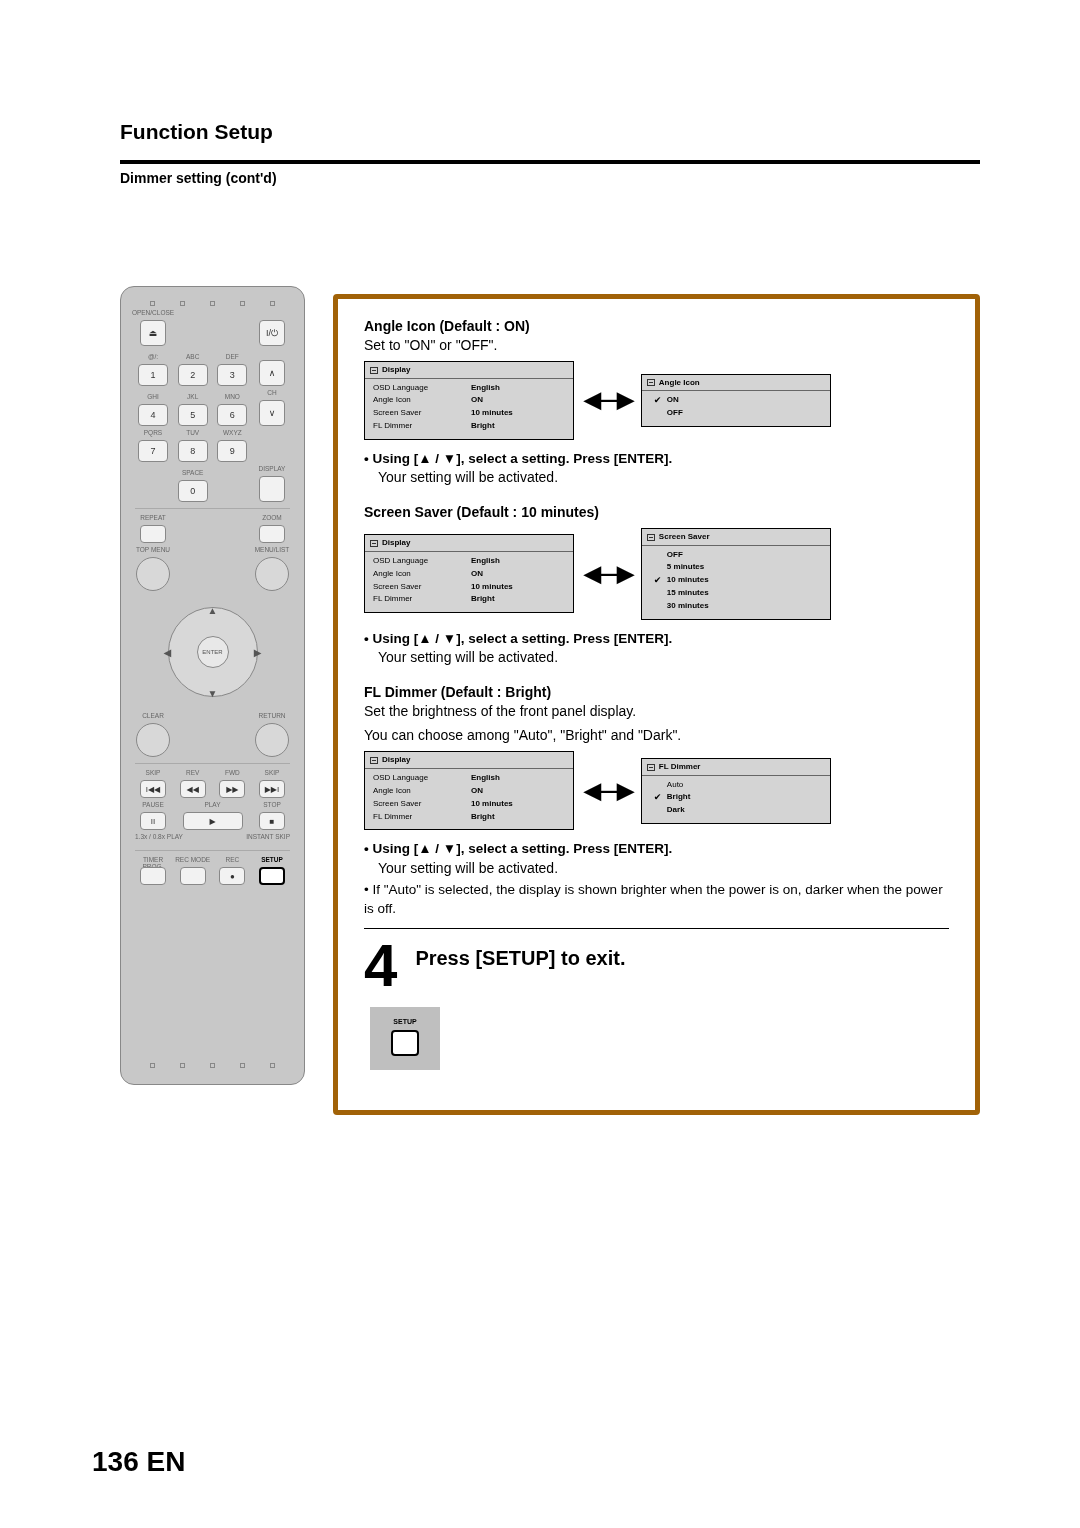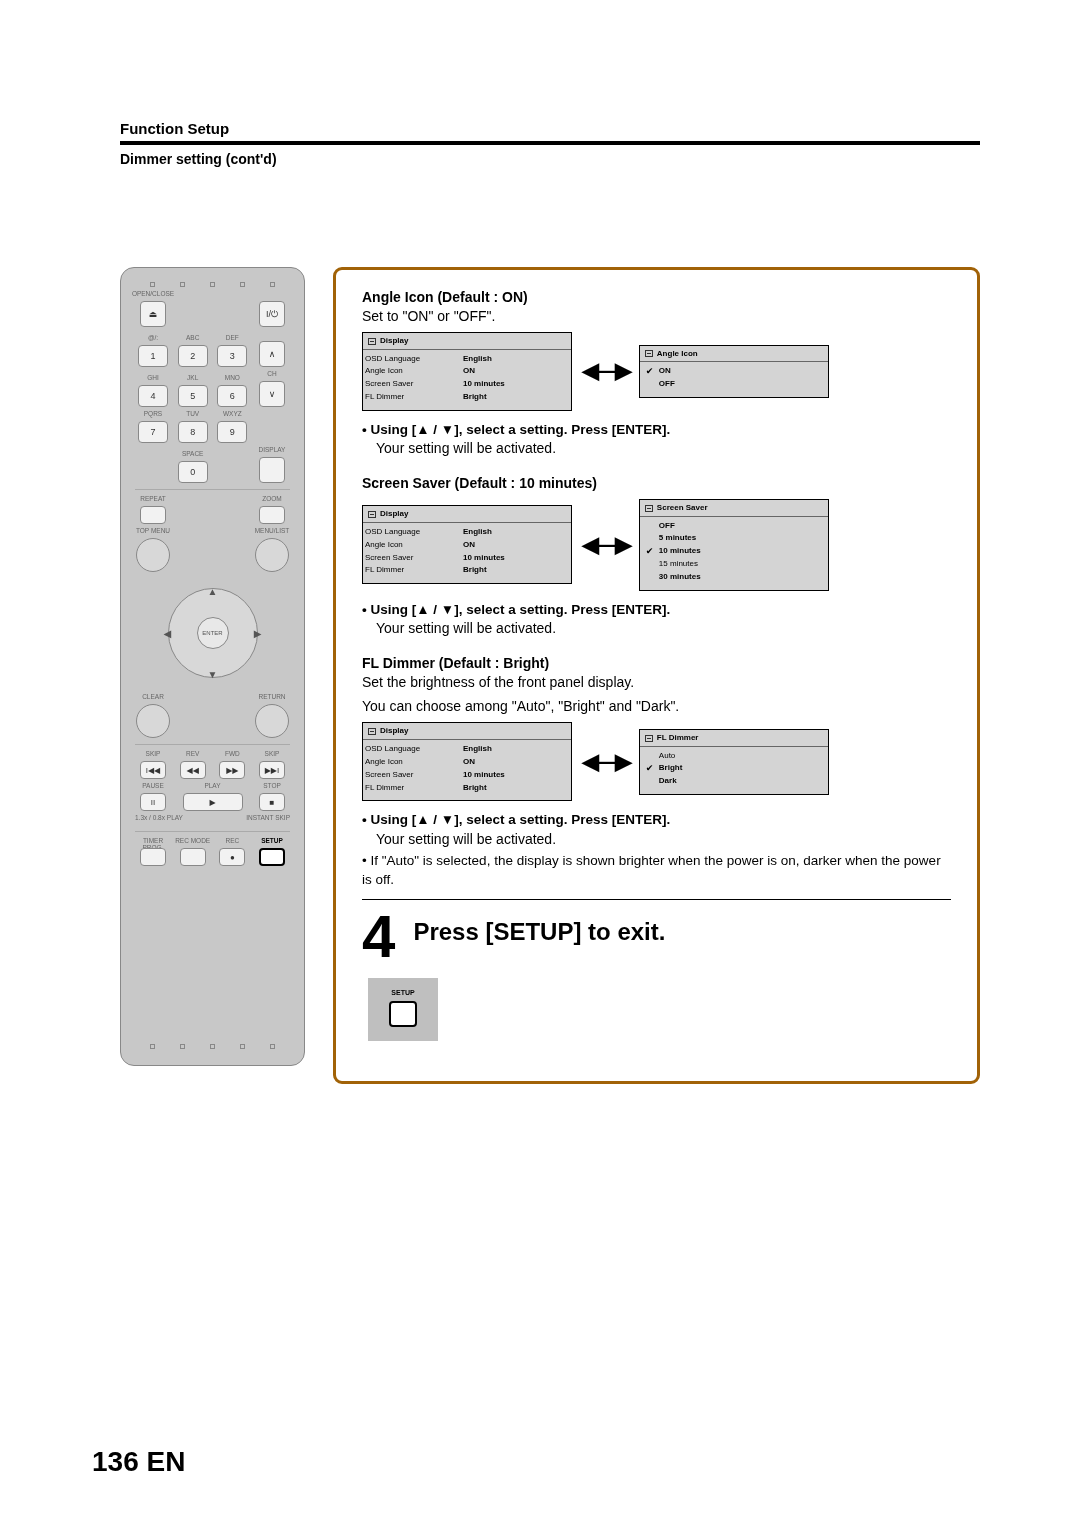--- a/index.html
+++ b/index.html
@@ -11,23 +11,23 @@
     position: relative;
     color: #000;
   }
   .page {
     padding: 120px 100px 60px 120px;
   }
   .header-block {
     margin-bottom: 8px;
   }
   .header-title {
-    font-size: 15px;
+    font-size: 21px;
     font-weight: bold;
-    margin-bottom: 4px;
+    margin-bottom: 16px;
   }
   .header-rule {
     border-top: 4px solid #000;
     margin-bottom: 6px;
   }
   .subtitle {
     font-size: 14px;
     font-weight: bold;
     margin-bottom: 100px;
   }
@@ -97,25 +97,26 @@
   .dpad-up { left:50%; top:8px; transform:translateX(-50%);}
   .dpad-down { left:50%; bottom:8px; transform:translateX(-50%);}
   .dpad-left { left:6px; top:50%; transform:translateY(-50%);}
   .dpad-right { right:6px; top:50%; transform:translateY(-50%);}
   .remote hr { border:none; border-top:1px solid #aaa; margin:6px 6px;}
   .blank-space { height: 170px; }
 
   
   .content {
     flex: 1;
-    border: 3px solid #a16207;
-    border-radius: 9px;
+    border: 5px solid #a16207;
+    border-radius: 4px;
     padding: 18px 26px 40px 26px;
     font-size: 14px;
     line-height: 1.35;
+    margin-top: 8px;
   }
   .sect-h {
     font-weight: bold;
     font-size: 14px;
     margin-top: 0;
   }
   .sect-p { font-size: 14px; margin-bottom: 6px; }
   .menu-pair {
     display: flex;
     align-items: center;
@@ -136,21 +137,21 @@
     border-bottom: 1px solid #666;
     font-weight:bold;
   }
   .mb-head .sq {
     width:8px; height:7px; border:1px solid #333; display:inline-block;
     position:relative;
   }
   .mb-head .sq::after{
     content:""; position:absolute; left:1px; top:2px; right:1px; height:1px; background:#333;
   }
-  .mb-rows { padding: 3px 6px 0 2px; }
+  .mb-rows { padding: 3px 6px 0 8px; }
   .mb-row { display:flex; justify-content:flex-start; gap:8px; padding:1px 0; }
   .mb-row .k { width: 90px; }
   .mb-row .v { font-weight:bold; }
   .mb-opt { display:flex; align-items:center; gap:4px; padding:1px 0 1px 4px; }
   .mb-opt .ck { width:9px; display:inline-block; font-size:9px; line-height:1; }
   .arrow-both {
     font-size: 22px; font-weight:bold; letter-spacing:-3px;
     display:flex; align-items:center;
   }
   .bullet-line {
@@ -158,21 +159,21 @@
     font-weight: bold;
     margin-top: 4px;
   }
   .after-bullet { font-size:14px; margin-left:14px; margin-bottom:16px; }
   .step-row {
     display:flex; align-items:flex-start; gap:18px;
     border-top: 1px solid #000;
     margin-top: 10px; padding-top: 10px;
   }
   .big4 { font-size: 60px; font-weight:bold; line-height:0.9; }
-  .step-txt { font-size: 24px; font-weight:bold; padding-top:6px;}
+  .step-txt { font-size: 20px; font-weight:bold; padding-top:6px;}
   .setup-chip {
     margin-top: 14px;
     margin-left: 6px;
     width: 70px;
     background:#bfbfbf;
     padding: 10px 0 14px 0;
     display:flex; flex-direction:column; align-items:center; gap:4px;
   }
   .setup-chip .lbl { font-size:7px; font-weight:bold; }
   .setup-chip .b {
@@ -489,21 +490,21 @@
             <div class="mb-opt">
                 <span class="ck">&nbsp;</span>
                 <span style="font-weight:bold">5 minutes</span>
               </div>
             <div class="mb-opt">
                 <span class="ck">✔</span>
                 <span style="font-weight:bold">10 minutes</span>
               </div>
             <div class="mb-opt">
                 <span class="ck">&nbsp;</span>
-                <span style="font-weight:normal">15 minutes</span>
+                <span style="font-weight:bold">15 minutes</span>
               </div>
             <div class="mb-opt">
                 <span class="ck">&nbsp;</span>
                 <span style="font-weight:bold">30 minutes</span>
               </div>
           </div>
         </div>
       </div>
       <div class="bullet-line">• <span>Using [▲ / ▼], select a setting. Press [ENTER].</span></div>
       <div class="after-bullet">Your setting will be activated.</div>

